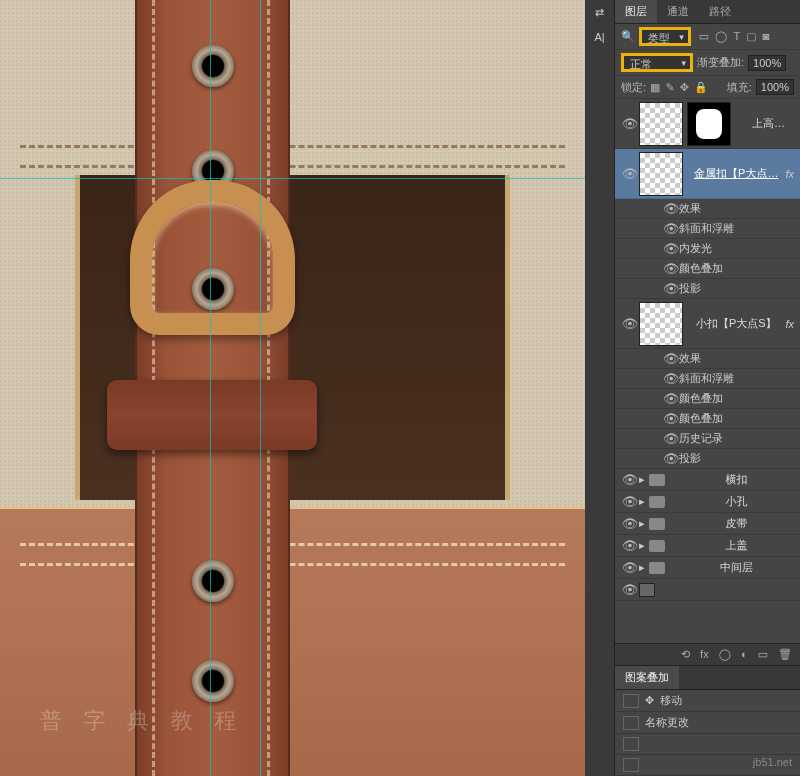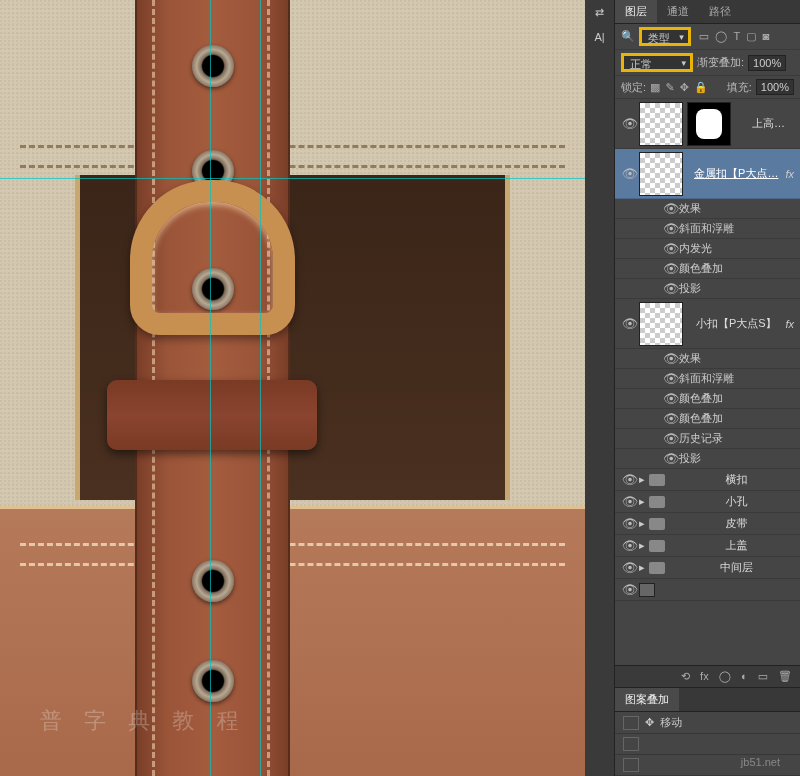--- a/index.html
+++ b/index.html
@@ -10,20 +10,21 @@
       font-family: "Microsoft YaHei", sans-serif;
       font-size: 11px;
       background: #323232;
       overflow: hidden;
     }
     .canvas-area {
       width: 585px;
       height: 776px;
       background: #d4c8b0;
       position: relative;
+      font-family: Liberation Serif, serif;
     }
     .canvas-area::before {
       content: "";
       position: absolute;
       inset: 0;
       background: 
         radial-gradient(circle at 20% 30%, rgba(0,0,0,0.05) 1px, transparent 1px),
         radial-gradient(circle at 60% 70%, rgba(0,0,0,0.04) 1px, transparent 1px);
       background-size: 4px 4px, 5px 5px;
     }
@@ -275,21 +276,21 @@
       gap: 6px;
       padding: 3px 8px;
       border-bottom: 1px solid rgba(0,0,0,0.2);
     }
     .history-row .box {
       width: 16px; height: 14px; border: 1px solid #666;
     }
     .wm {
       position: absolute;
       bottom: 8px;
-      right: 20px;
+      right: 8px;
       color: rgba(255,255,255,0.35);
       font-size: 11px;
     }
   </style>
 </head>
 <body>
 
 <div class="canvas-area">
   <div class="bag-gap"></div>
   <div class="lower-leather"></div>
@@ -470,20 +471,24 @@
       <div class="history-panel">
         <div class="tabs">
             <div class="tab active">图案叠加</div>
           </div>
         <div class="history-row">
           <div class="box"></div>
           <span>✥</span>
           <span>移动</span>
         </div>
         <div class="history-row">
+          <div class="box"></div>
+          <span>名称更改</span>
+        </div>
+        <div class="history-row">
             <div class="box"></div>
           </div>
         <div class="history-row">
             <div class="box"></div>
           </div>
       </div>
     </div>
   </div>
 </div>
 

